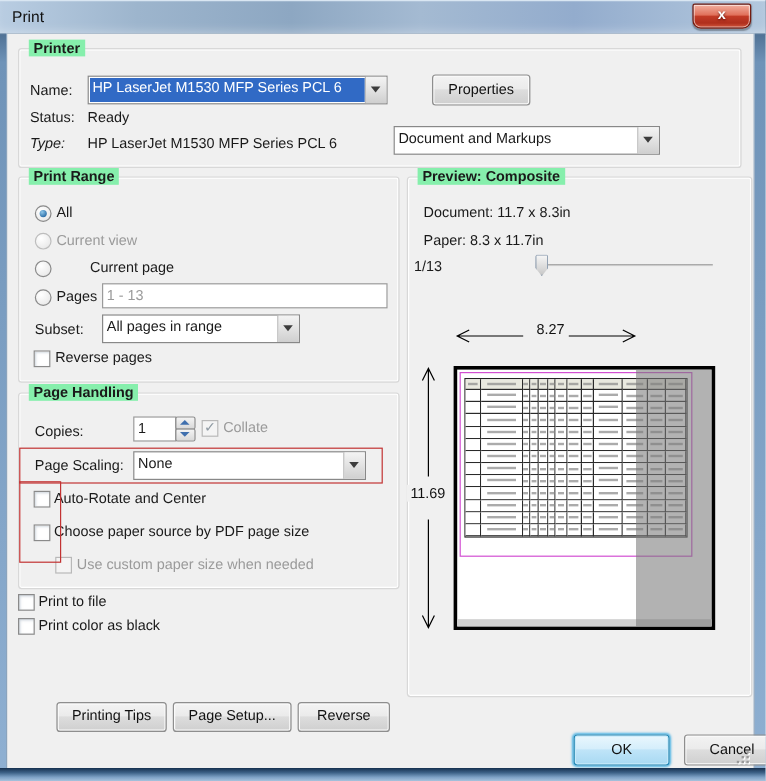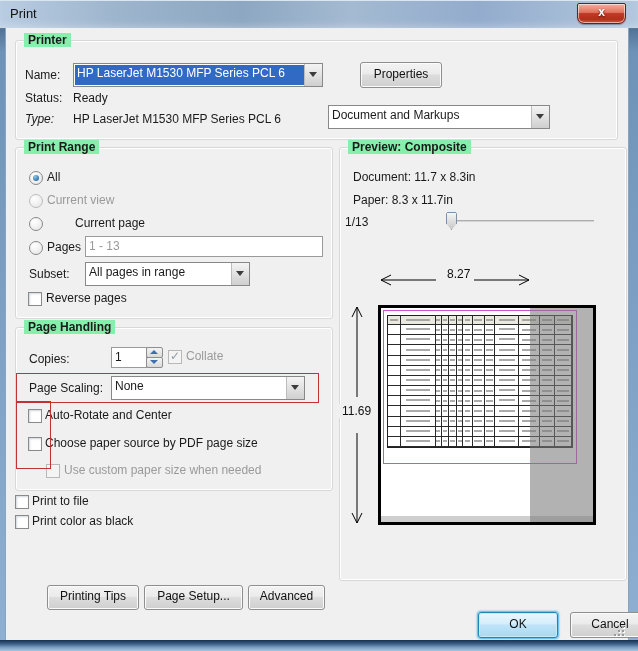--- a/index.html
+++ b/index.html
@@ -682,21 +682,21 @@
         </div>
         <div class="cell">
           <div class="smudge"></div>
         </div>
       </div>
     <div class="overflow-shade" style="left:149px;top:0;width:63px;height:214px;"></div>
   </div>
 
   <div class="btn" style="left:106px;top:557px;width:97px;height:23px;">Page Setup...</div>
   <div class="btn" style="left:9px;top:557px;width:90px;height:23px;">Printing Tips</div>
-  <div class="btn" style="left:210px;top:557px;width:75px;height:23px;">Advanced</div>
+  <div class="btn" style="left:210px;top:557px;width:75px;height:23px;">Reverse</div>
   <div class="btn btn-default" style="left:440px;top:584px;width:78px;height:24px;line-height:23px;">OK</div>
   <div class="btn" style="left:532px;top:584px;width:78px;height:24px;line-height:23px;">Cancel</div>
 
   <div class="grip" style="left:608px;top:598px;">
     <i style="left:8px;top:8px;"></i>
       <i style="left:8px;top:4px;"></i>
       <i style="left:4px;top:8px;"></i>
     <i style="left:8px;top:0;"></i>
       <i style="left:4px;top:4px;"></i>
       <i style="left:0;top:8px;"></i>

